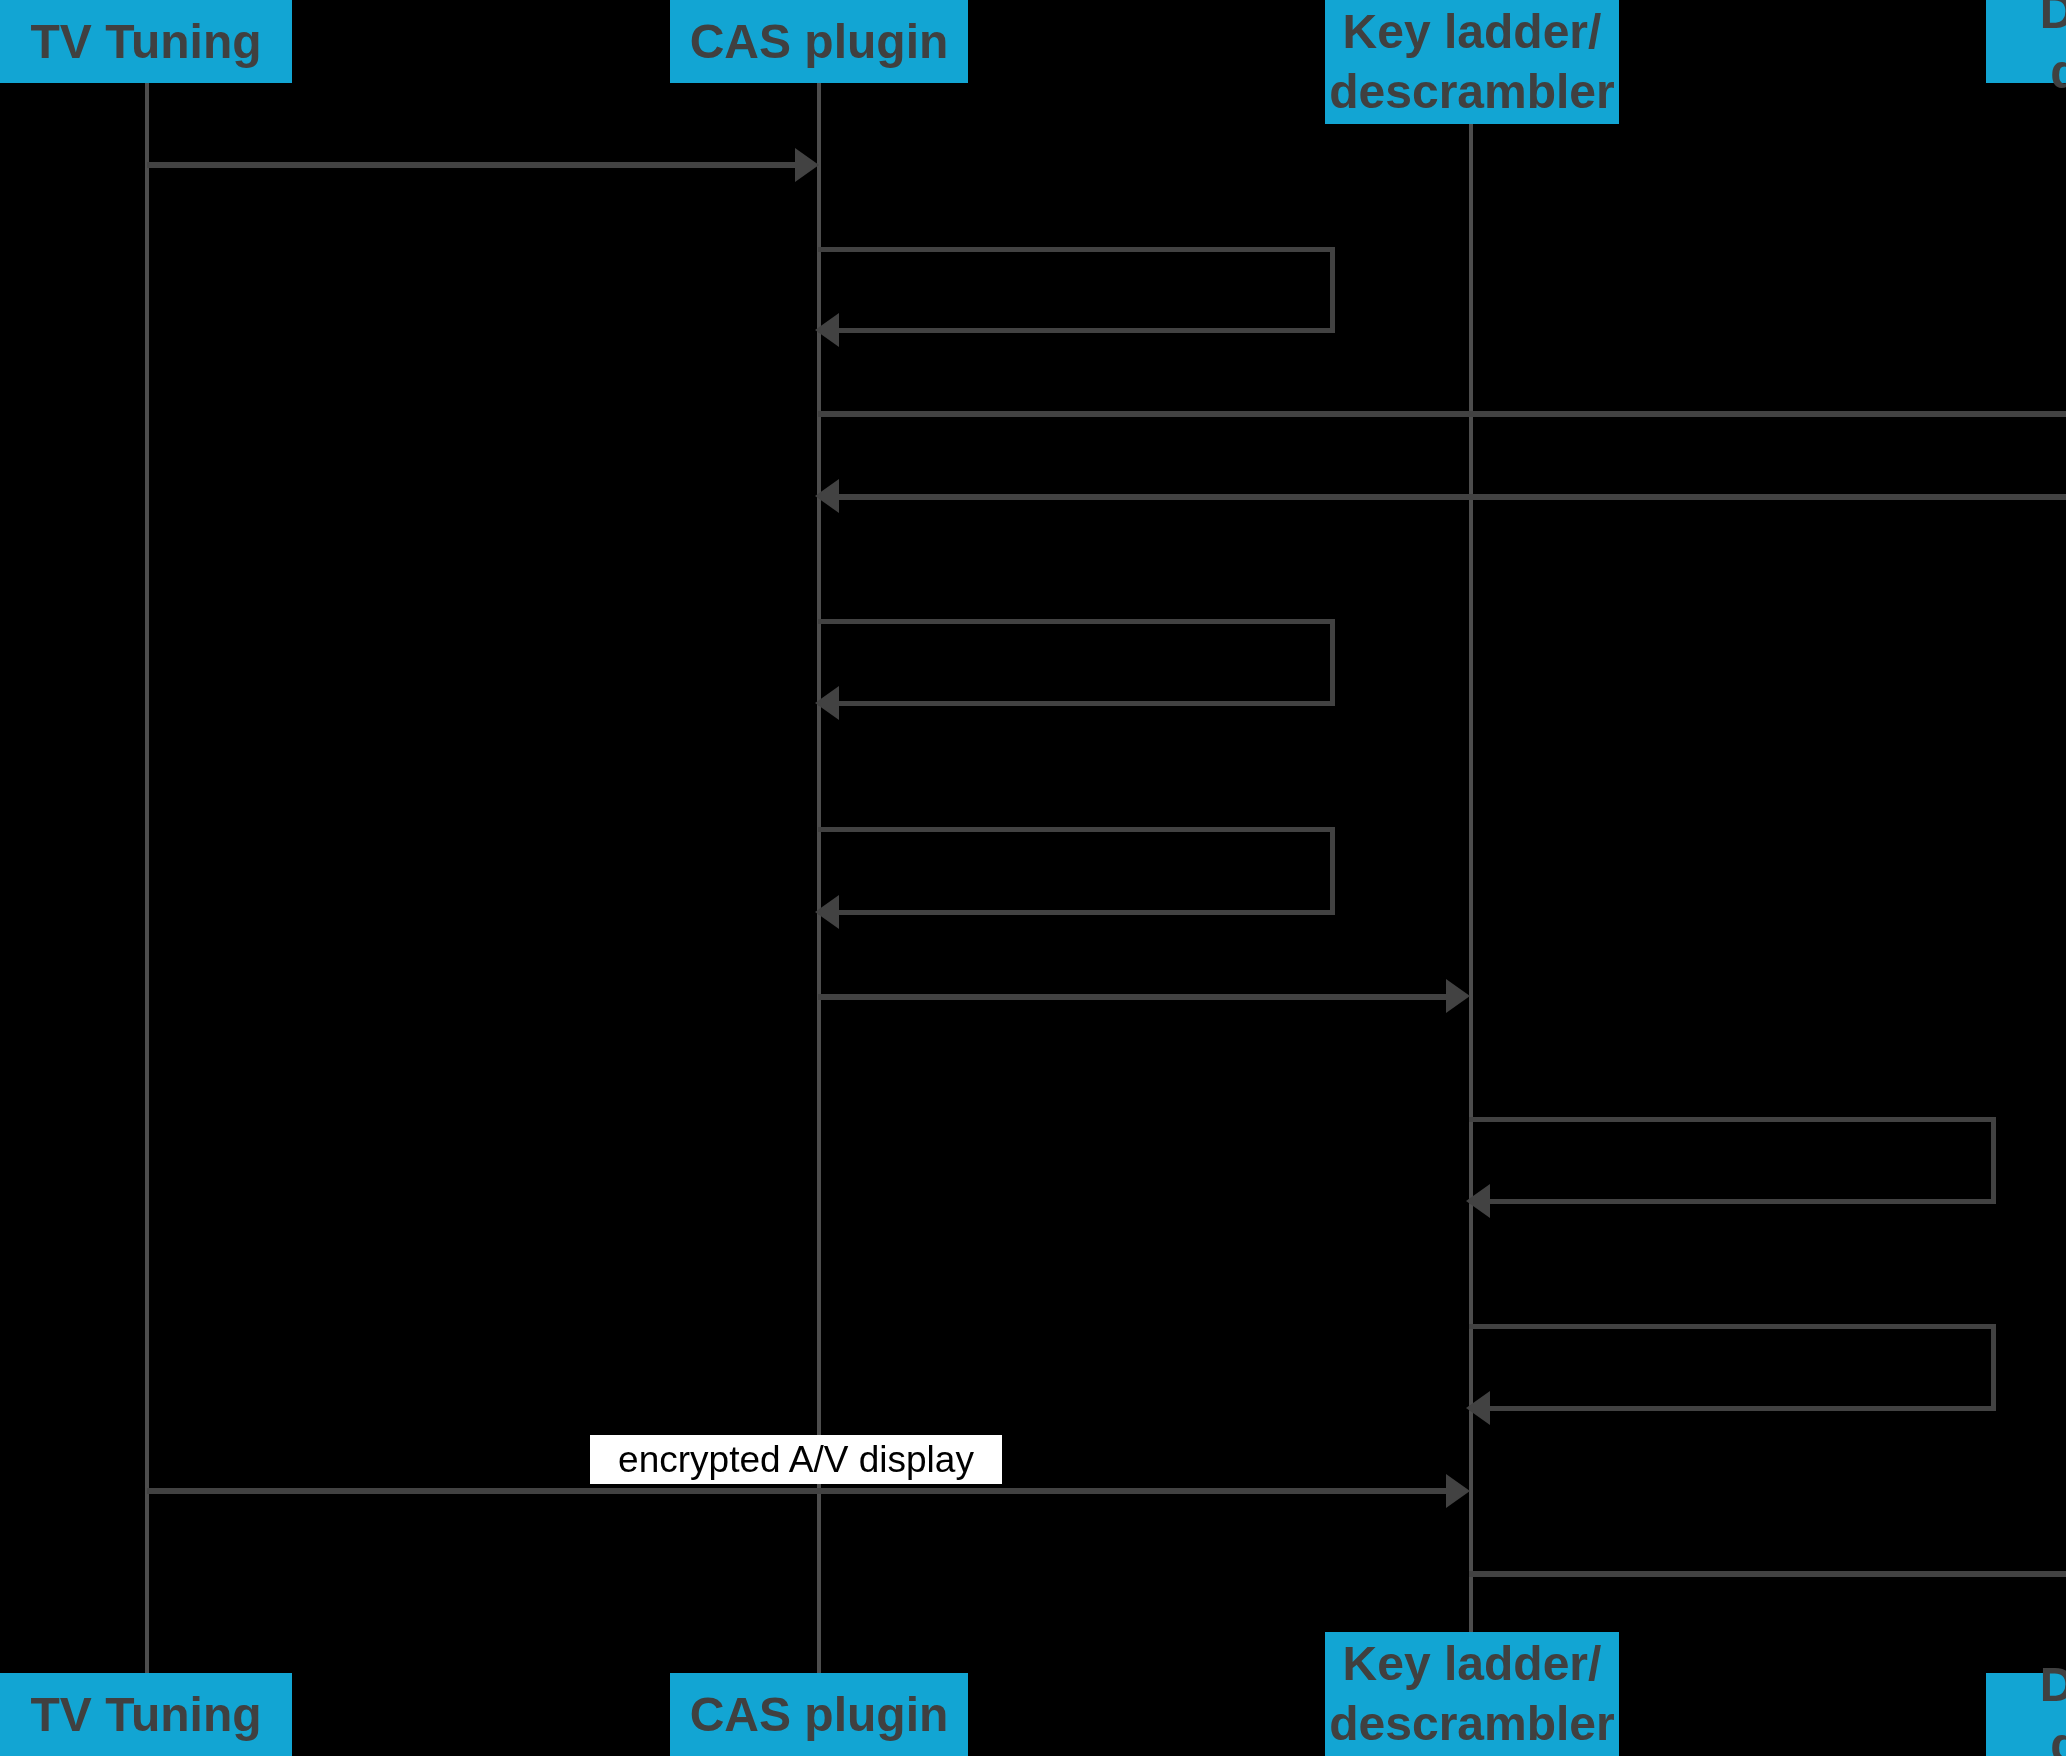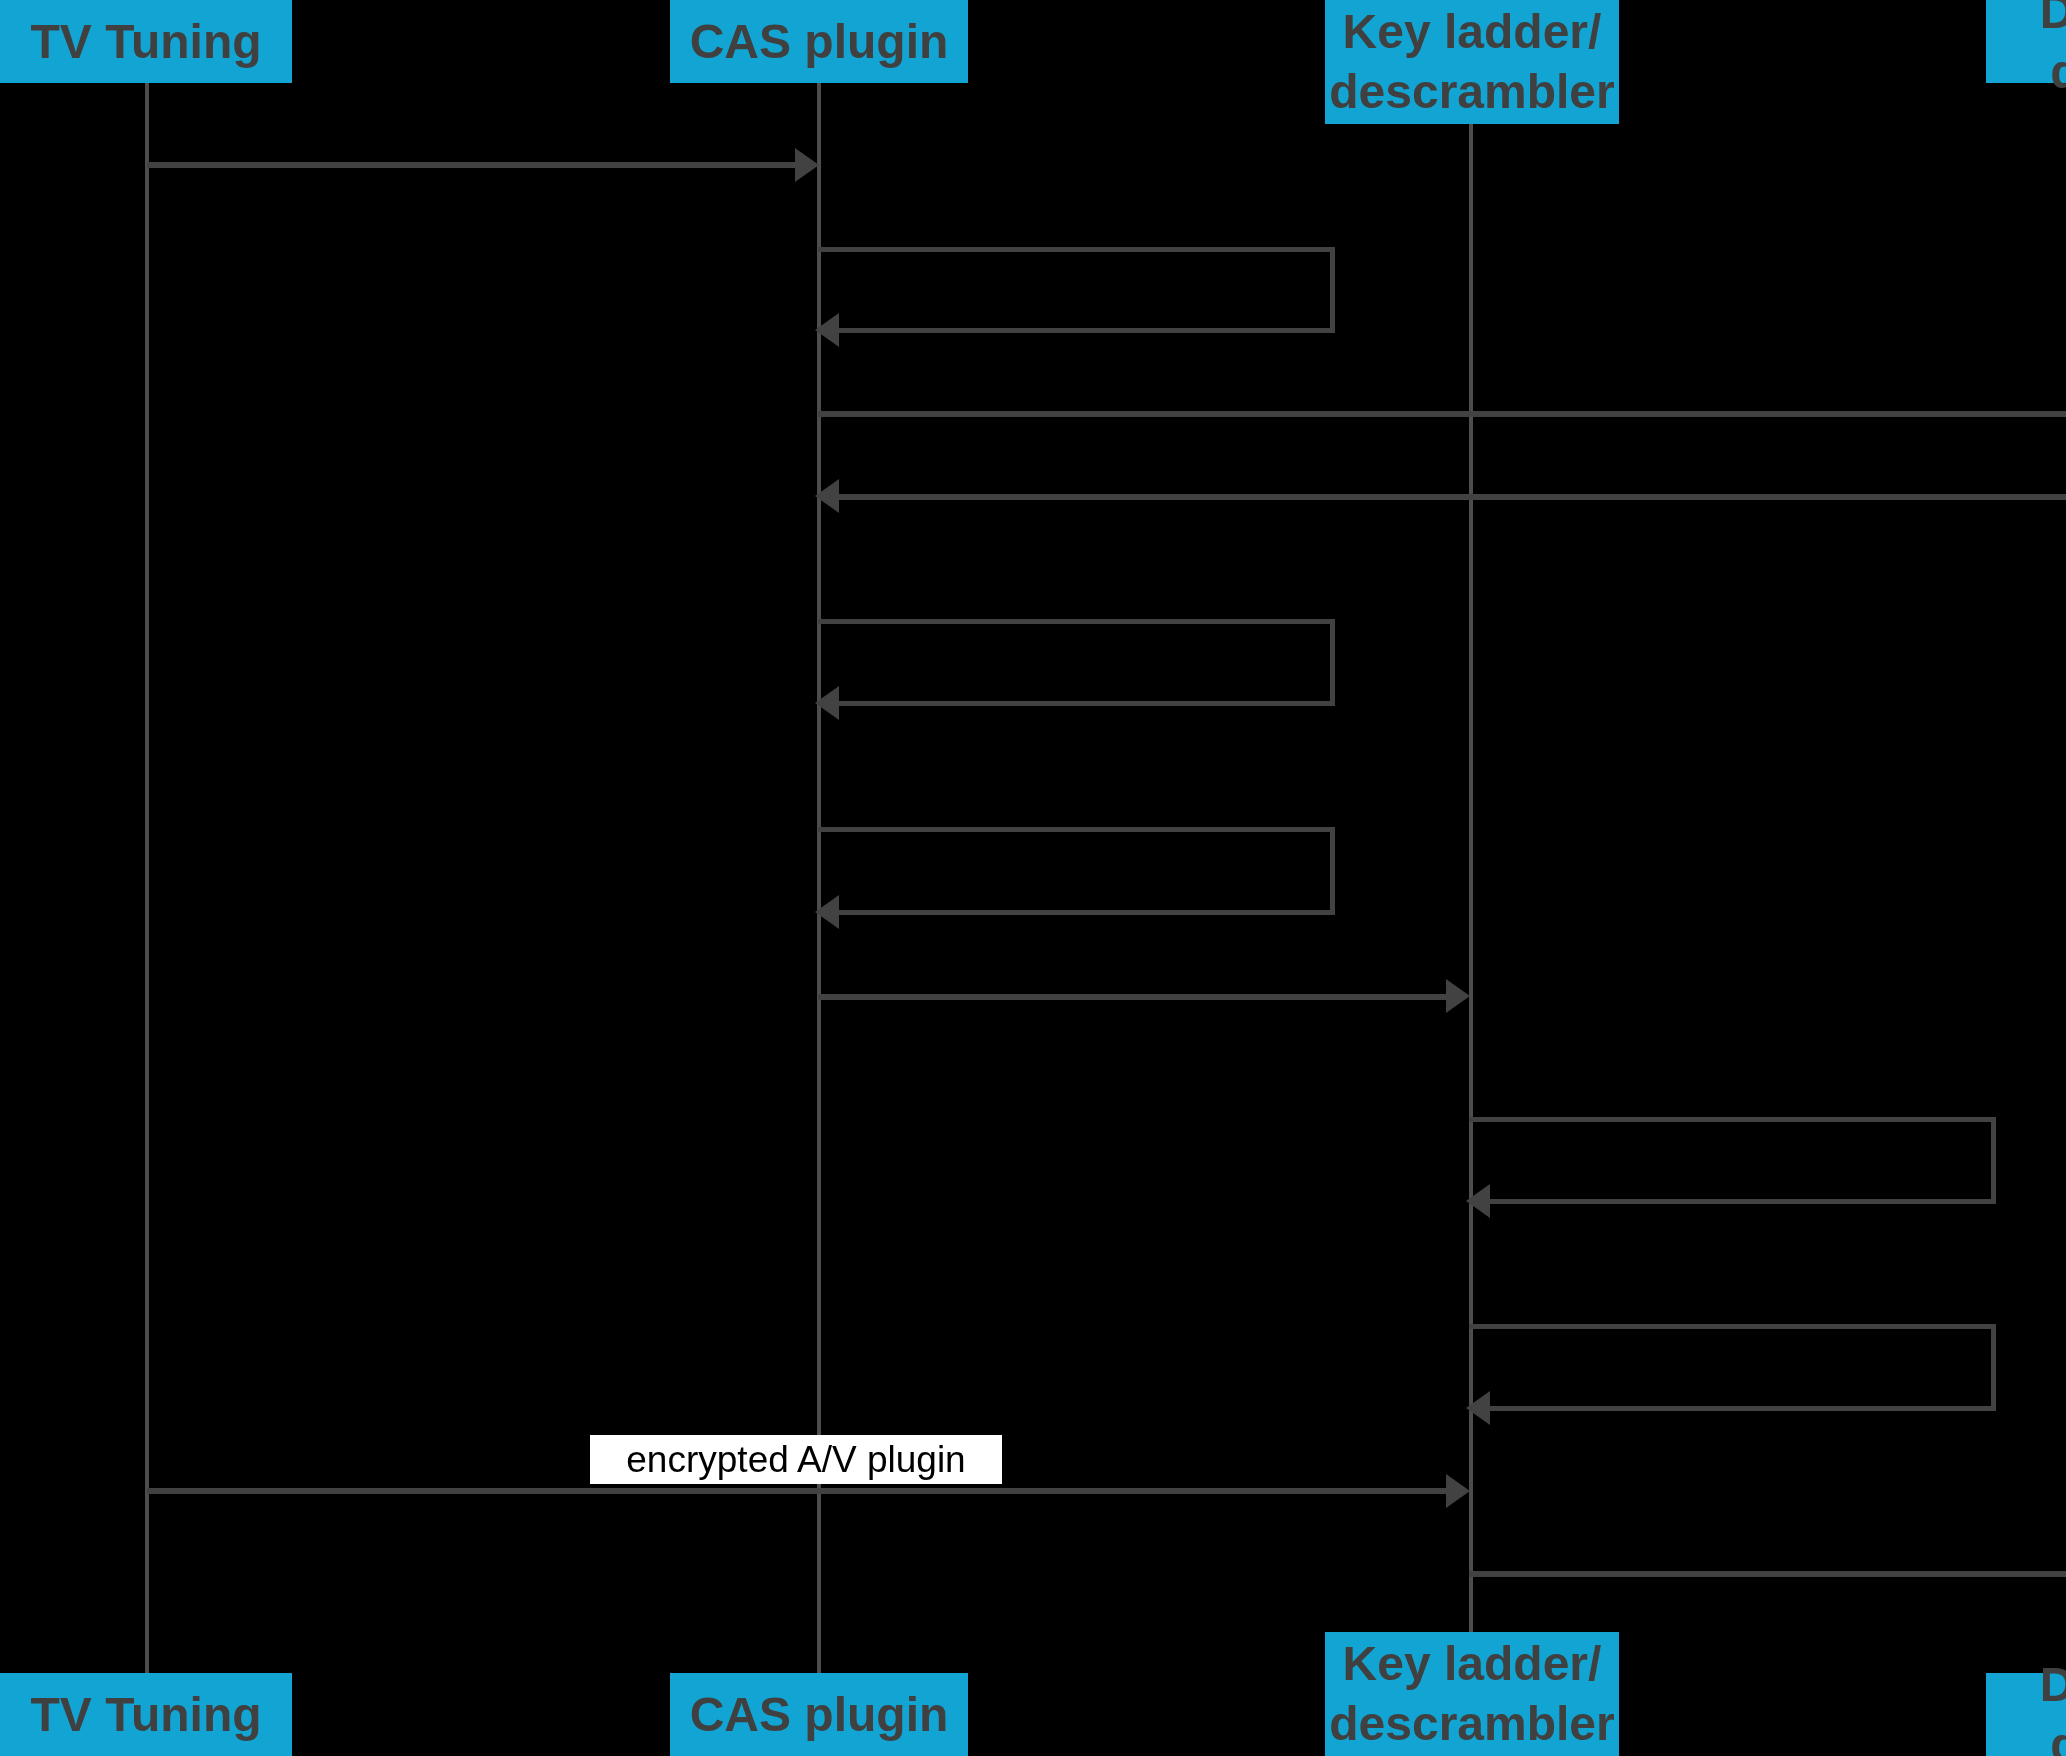--- a/index.html
+++ b/index.html
@@ -129,21 +129,21 @@
 
   <div>
     <div class="self-loop" style="left:1469px; top:1324px; width:527px; height:87px;"></div>
     <div class="arrowhead-left" style="left:1466px; top:1391px;"></div>
   </div>
 
   <div>
     <div class="msg-line" style="left:147px; top:1488px; width:1300px;"></div>
     <div class="arrowhead-right" style="left:1446px; top:1474px;"></div>
   </div>
-  <div class="msg-label" style="left:590px; top:1435px; width:412px; height:49px;">encrypted A/V plugin</div>
+  <div class="msg-label" style="left:590px; top:1435px; width:412px; height:49px;">encrypted A/V display</div>
 
   <div>
     <div class="msg-line" style="left:1469px; top:1571px; width:637px;"></div>
 
   </div>
 
   <div class="actor-box" style="left:0px;    top:0px; width:292px; height:83px;">TV Tuning</div>
   <div class="actor-box" style="left:670px; top:0px; width:298px; height:83px;">CAS plugin</div>
   <div class="actor-box" style="left:1325px; top:0px; width:294px; height:124px;">Key ladder/
 descrambler</div>

